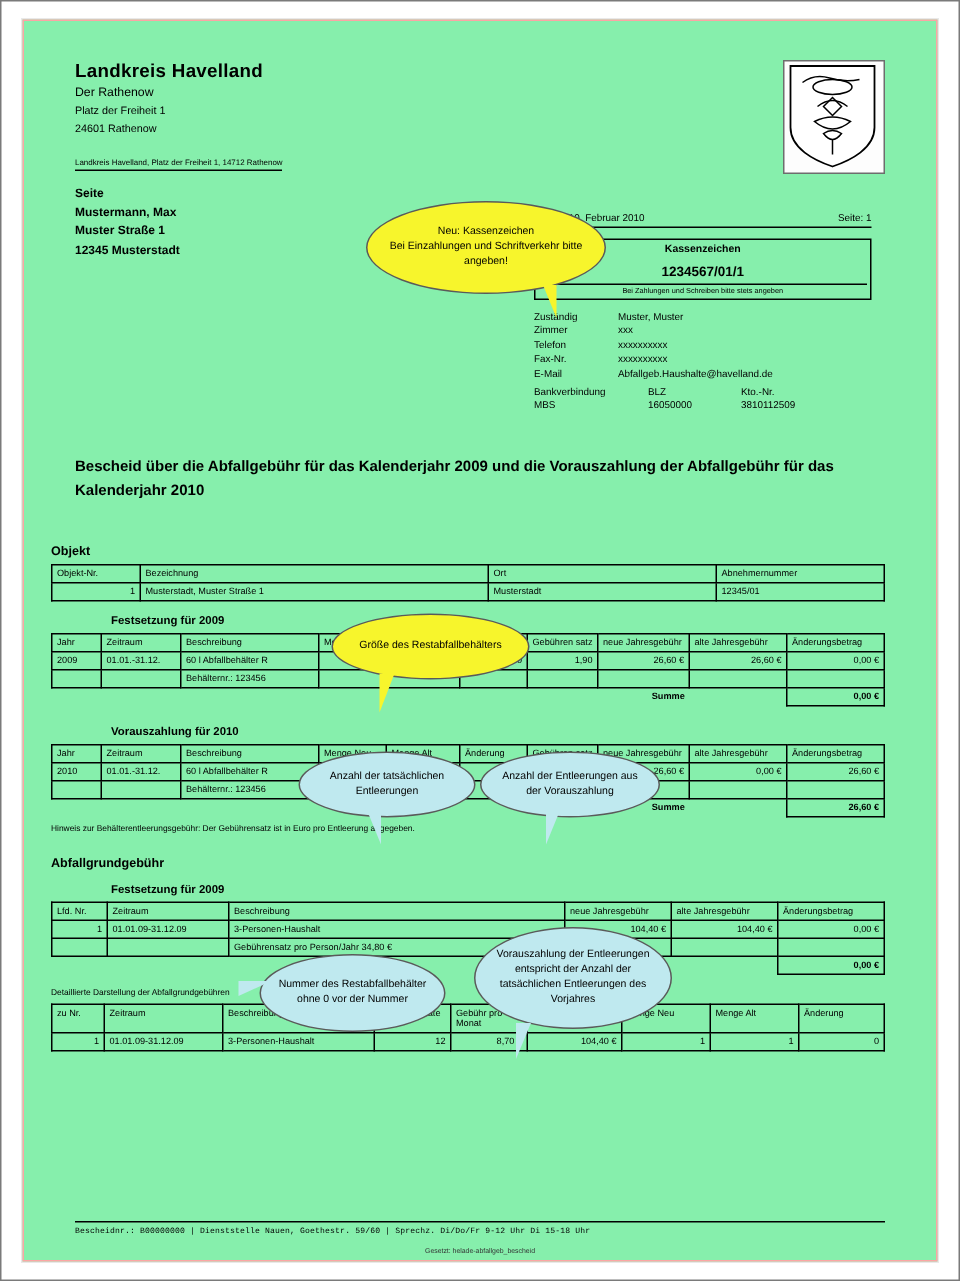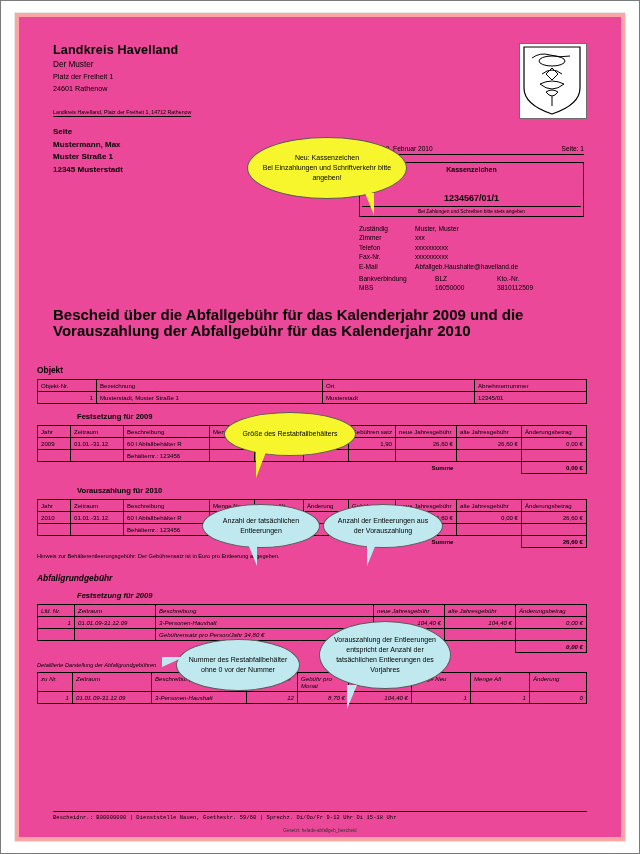--- a/index.html
+++ b/index.html
@@ -8,22 +8,22 @@
     position:relative;
     width:640px;height:854px;
     background:#ffffff;
     box-sizing:border-box;
     border:1px solid #7a7a7a;
     overflow:hidden;
   }
   .sheet{
     position:absolute;
     left:14px;top:12px;right:14px;bottom:12px;
-    background:#ec4899;
-    border:4px solid #fca5a5;
+    background:#86efac;
+    border:1px solid #fca5a5;
     box-shadow:0 0 0 1px #e9e9e9;
     padding:26px 34px 0 34px;
     box-sizing:border-box;
     font-size:7.4px;
     color:#000;
   }
   .org-title{font-size:12.5px;font-weight:bold;letter-spacing:.2px;}
   .org-sub{font-size:8.2px;margin-top:3px;}
   .dept{font-size:8px;font-weight:bold;margin-top:11px;}
   .addr-line{font-size:7.2px;margin-top:3px;}
@@ -31,34 +31,34 @@
   .rcpt{margin-top:9px;font-size:8px;line-height:12.5px;font-weight:bold;}
   .crest{
     position:absolute;right:34px;top:26px;width:66px;height:74px;
     border:1px solid #6d6d6d;background:#fdfdfd;
   }
   .crest svg{display:block;}
   .right-block{position:absolute;left:340px;top:128px;width:225px;font-size:6.6px;}
   .datumline{display:flex;justify-content:space-between;border-bottom:1px solid #000;padding-bottom:2px;}
   .kz-box{border:1px solid #000;margin-top:7px;text-align:center;padding:3px 2px 2px 2px;}
   .kz-title{font-size:7px;font-weight:bold;}
-  .kz-val{font-size:9px;font-weight:bold;margin-top:20px;}
+  .kz-val{font-size:9px;font-weight:bold;margin-top:6px;}
   .kz-note{font-size:4.9px;border-top:1px solid #000;margin-top:3px;padding-top:1.5px;}
   .contact{margin-top:8px;}
   .contact .row{display:flex;margin-bottom:2.6px;}
   .contact .lbl{width:56px;}
   .bank-row{display:flex;margin-top:5px;}
   .bank-row .l1{width:76px;}
   .bank-row .l2{width:62px;}
   .bank-vals{display:flex;margin-top:2px;}
   .bank-vals .v1{width:76px;}
   .bank-vals .v2{width:62px;}
   h1.subject{
     position:absolute;left:34px;top:290px;width:540px;
-    font-size:15px;font-weight:bold;line-height:16px;margin:0;
+    font-size:10px;font-weight:bold;line-height:16px;margin:0;
   }
   .section{margin-top:0;}
   .sec-head{font-size:8.4px;font-weight:bold;margin:0 0 4px 0;}
   .sub-head{font-size:7.6px;font-weight:bold;margin:8px 0 4px 0;padding-left:40px;}
   table.grid{border-collapse:collapse;width:100%;font-size:6.1px;}
   table.grid th,table.grid td{border:1px solid #000;padding:2px 3px;vertical-align:top;}
   table.grid th{font-weight:normal;text-align:left;}
   td.num,th.num{text-align:right;}
   .nb{border:none !important;}
   .sum-row td{font-weight:bold;}
@@ -99,21 +99,21 @@
   .body-area{position:absolute;left:18px;top:348px;right:34px;}
 </style>
 </head>
 <body>
 
 <div class="page">
   <div class="sheet">
 
     <div>
       <div class="org-title">Landkreis Havelland</div>
-      <div class="org-sub">Der Muster</div>
+      <div class="org-sub">Der Rathenow</div>
       <div class="addr-line">Platz der Freiheit 1</div>
       <div class="addr-line">24601 Rathenow</div>
       <div class="sender-line">Landkreis Havelland, Platz der Freiheit 1, 14712 Rathenow</div>
       <div class="rcpt">
         <div>Seite</div>
         <div>Mustermann, Max</div>
         <div>Muster Straße 1</div>
         <div>12345 Musterstadt</div>
       </div>
     </div>
@@ -300,21 +300,21 @@
             <td class="nb" colspan="8" style="text-align:right;border:none">Summe</td>
             <td class="nb" style="border:none"></td>
             <td class="num">26,60 €</td>
           </tr>
         </tbody>
           </table>
 
         <div class="hint">Hinweis zur Behälterentleerungsgebühr: Der Gebührensatz ist in Euro pro Entleerung angegeben.</div>
       </div>
 
-      <div class="section" style="margin-top:14px;font-style:italic;">
+      <div class="section" style="margin-top:14px;">
         <div class="sec-head">Abfallgrundgebühr</div>
         <div class="sub-head">Festsetzung für 2009</div>
         <table class="grid">
           <tbody>
               <tr>
             <th style="width:30px">Lfd. Nr.</th>
             <th style="width:74px">Zeitraum</th>
             <th>Beschreibung</th>
             <th class="num" style="width:64px">neue Jahresgebühr</th>
             <th class="num" style="width:64px">alte Jahresgebühr</th>

